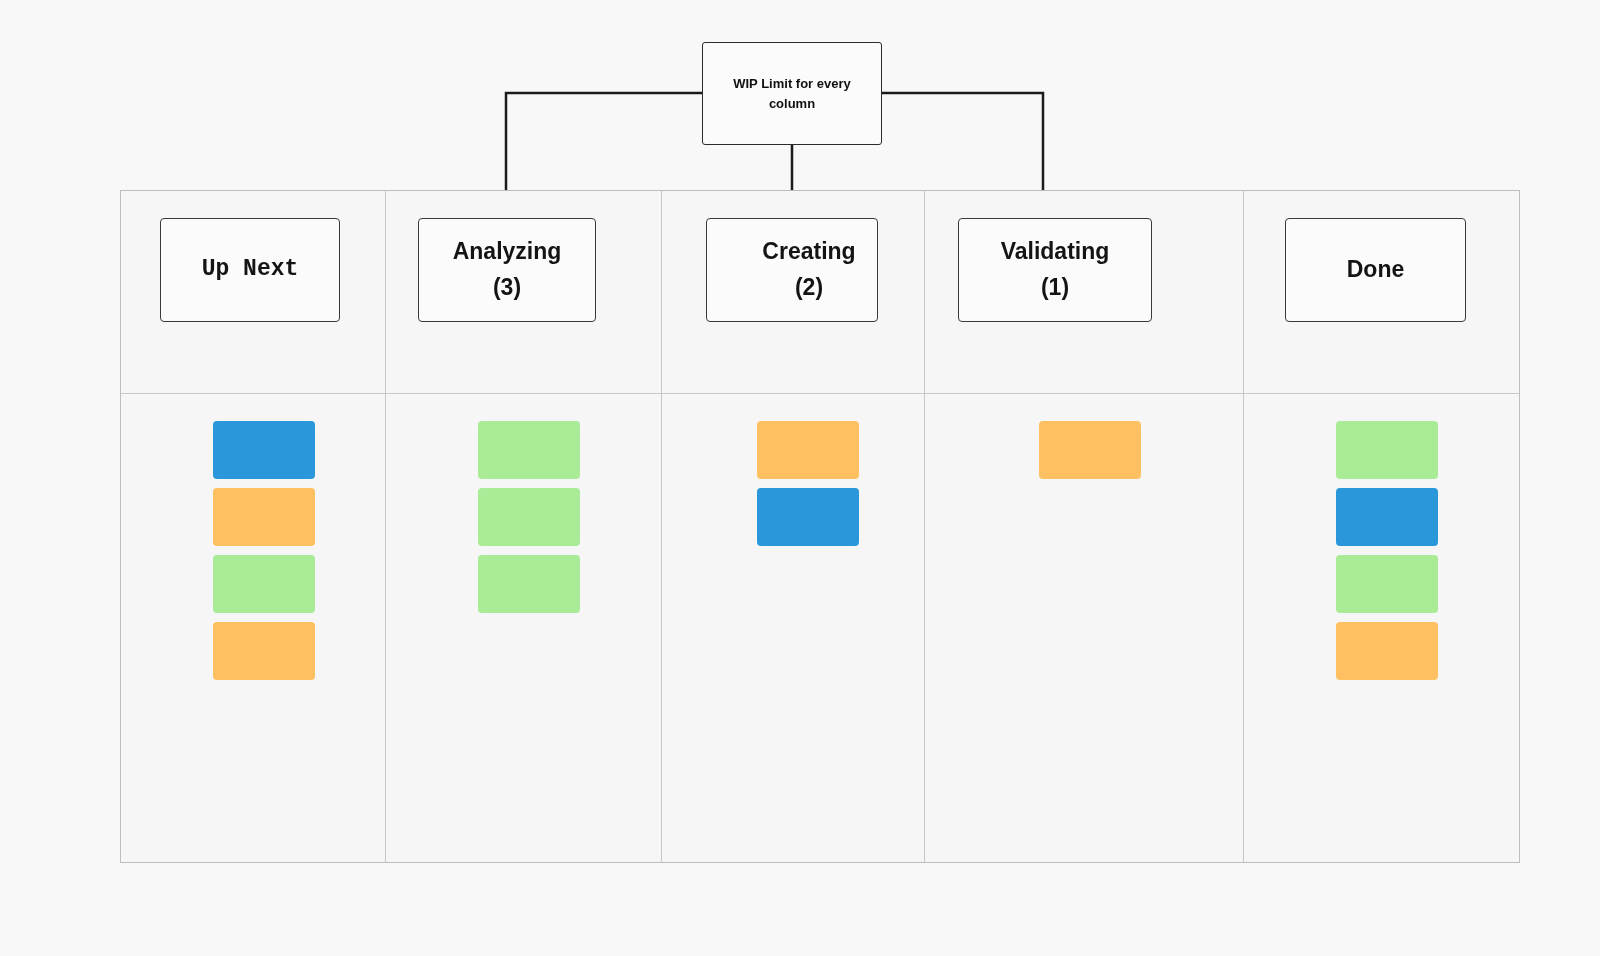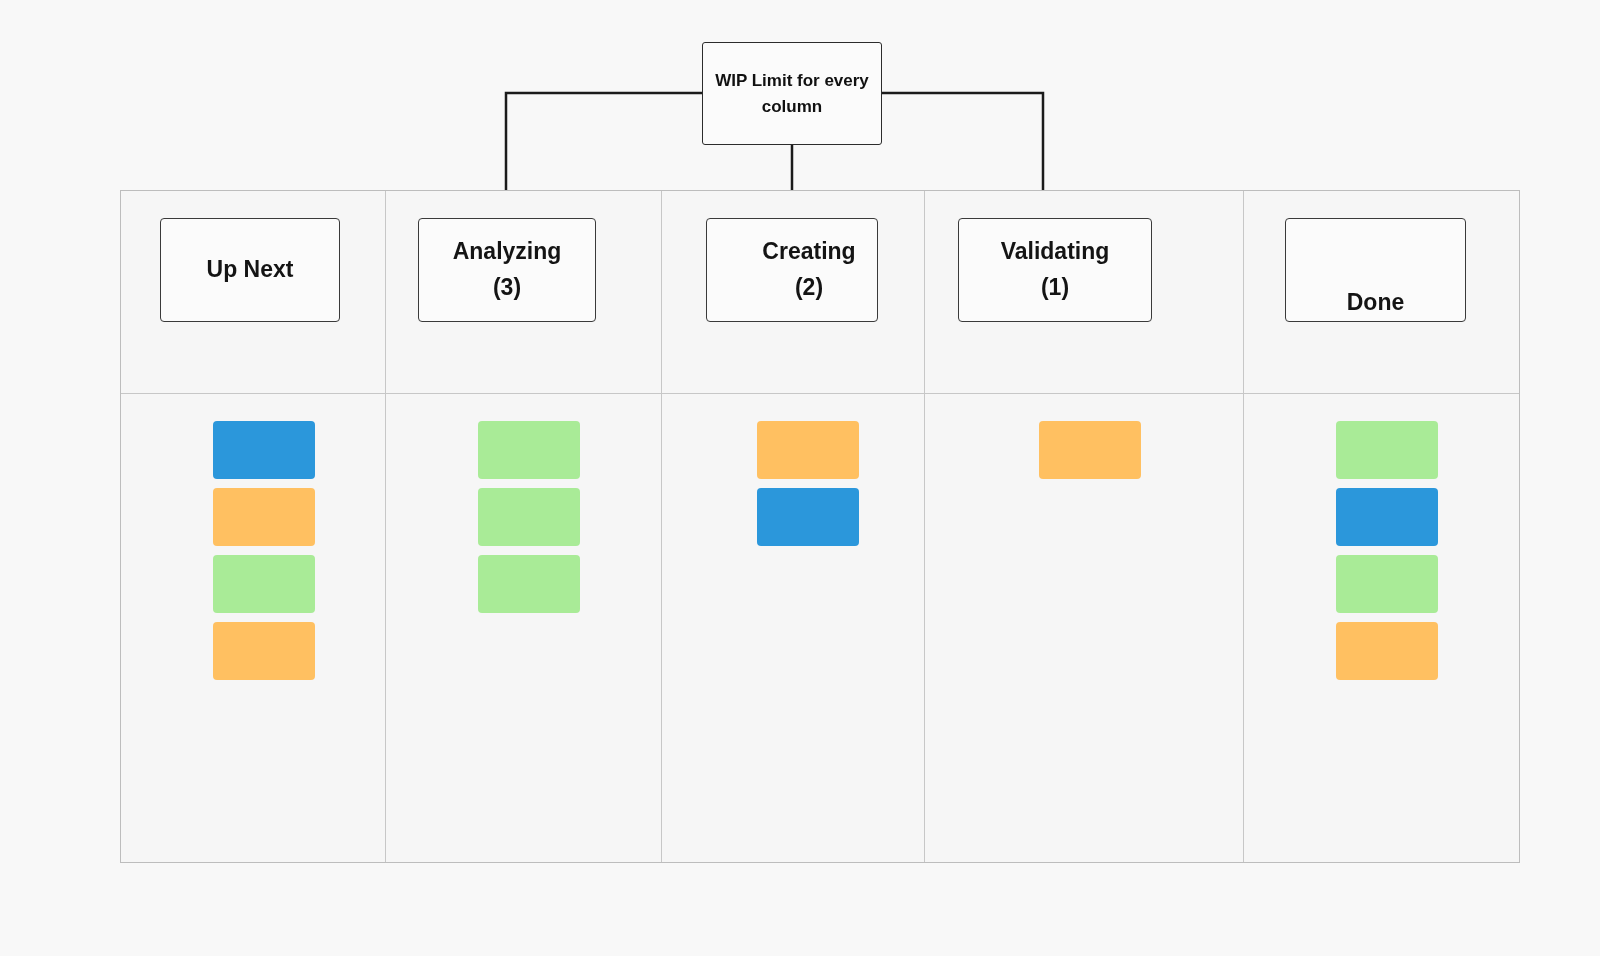--- a/index.html
+++ b/index.html
@@ -12,21 +12,21 @@
   }
   .stage{position:absolute;inset:0;}
   svg.connectors{position:absolute;left:0;top:0;pointer-events:none;}
 
   
   .wip-box{
     position:absolute;left:702px;top:42px;width:180px;height:103px;
     background:#fbfbfb;border:1.5px solid #2c2c2c;border-radius:3px;
     box-sizing:border-box;
     display:flex;flex-direction:column;justify-content:center;align-items:center;
-    font-size:17px;font-weight:700;color:#111;line-height:1.5;
+    font-size:13px;font-weight:700;color:#111;line-height:1.5;
     text-align:center;
   }
   .wip-box span{display:block;}
 
   
   .board{
     position:absolute;left:120px;top:190px;width:1400px;height:673px;
     background:#f6f6f6;border:1px solid #bdbdbd;box-sizing:border-box;
   }
   .v-divider{
@@ -72,21 +72,21 @@
     <span>WIP Limit for every</span>
     <span>column</span>
   </div>
 
   <div class="board" id="board">
     <div class="h-divider"></div>
   <div class="v-divider" style="left: 264px;"></div>
       <div class="v-divider" style="left: 540px;"></div>
       <div class="v-divider" style="left: 803px;"></div>
       <div class="v-divider" style="left: 1122px;"></div>
-      <div class="header-box" style="left: 39px; width: 180px;">
+      <div class="header-box" style="left: 39px; width: 180px; font-family: Liberation Mono, monospace;">
         <span>Up Next</span>
         <span></span>
       </div>
       <div class="card" style="left: 92px; top: 230px; background: rgb(43, 151, 219);"></div>
       <div class="card" style="left: 92px; top: 297px; background: rgb(255, 192, 97);"></div>
       <div class="card" style="left: 92px; top: 364px; background: rgb(169, 235, 151);"></div>
       <div class="card" style="left: 92px; top: 431px; background: rgb(255, 192, 97);"></div>
       <div class="header-box" style="left: 297px; width: 178px; justify-content: center;">
         <span>Analyzing</span>
         <span>(3)</span>
@@ -98,21 +98,21 @@
         <span>Creating</span>
         <span>(2)</span>
       </div>
       <div class="card" style="left: 636px; top: 230px; background: rgb(255, 192, 97);"></div>
       <div class="card" style="left: 636px; top: 297px; background: rgb(43, 151, 219);"></div>
       <div class="header-box" style="left: 837px; width: 194px;">
         <span>Validating</span>
         <span>(1)</span>
       </div>
       <div class="card" style="left: 918px; top: 230px; background: rgb(255, 192, 97);"></div>
-      <div class="header-box" style="left: 1164px; width: 181px; justify-content: flex-end;">
+      <div class="header-box" style="left: 1164px; width: 181px;">
         <span>Done</span>
         <span></span>
       </div>
       <div class="card" style="left: 1215px; top: 230px; background: rgb(169, 235, 151);"></div>
       <div class="card" style="left: 1215px; top: 297px; background: rgb(43, 151, 219);"></div>
       <div class="card" style="left: 1215px; top: 364px; background: rgb(169, 235, 151);"></div>
       <div class="card" style="left: 1215px; top: 431px; background: rgb(255, 192, 97);"></div>
     </div>
 
 </div>

